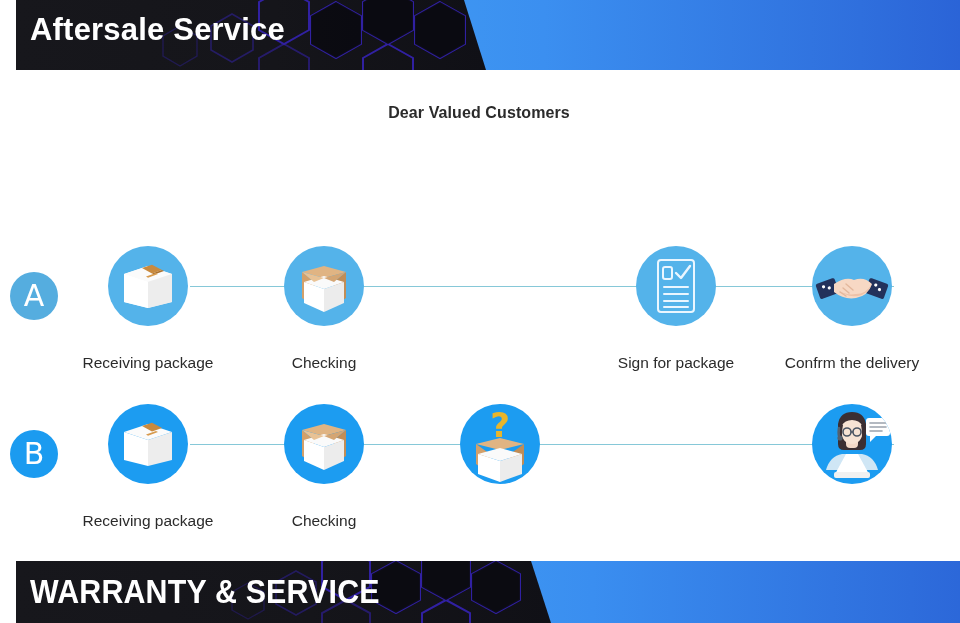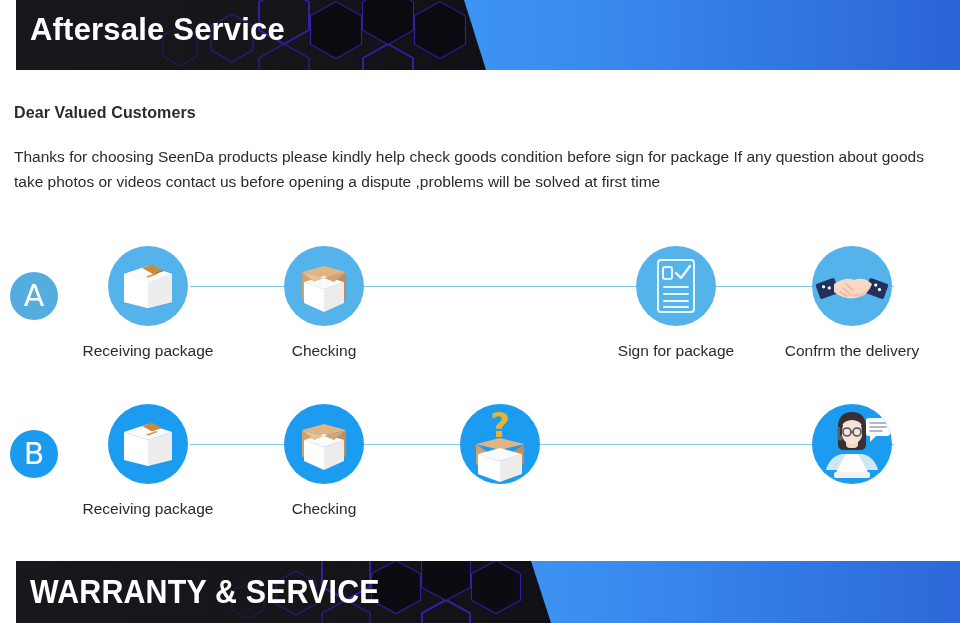--- a/index.html
+++ b/index.html
@@ -27,21 +27,21 @@
   .banner .btitle{
     position:absolute;left:14px;color:#fff;letter-spacing:.2px;
     white-space:nowrap;z-index:3;
   }
   .banner-head .btitle{top:12px;font-size:31px;font-weight:bold;}
   .banner-foot .btitle{top:12px;font-size:33px;font-weight:bold;
     transform:scaleX(.92);transform-origin:left center;}
 
   
   .intro{position:absolute;left:14px;top:104px;width:930px;}
-  .intro h2{margin:0;font-size:16px;font-weight:bold;color:#2b2b2b;letter-spacing:.1px;}
+  .intro h2{margin:0;font-size:16px;font-weight:bold;color:#2b2b2b;letter-spacing:.1px;text-align:center;}
   .intro p{margin:22px 0 0 0;font-size:15.5px;line-height:25px;color:#2b2b2b;}
 
   
   .row{position:absolute;left:0;width:960px;height:150px;}
   .row-a{top:246px;}
   .row-b{top:404px;}
 
   .badge{
     position:absolute;left:10px;top:26px;width:48px;height:48px;border-radius:50%;
     display:flex;align-items:center;justify-content:center;
@@ -52,21 +52,21 @@
 
   .steps{position:absolute;left:72px;top:0;width:876px;height:150px;}
   .step{position:absolute;top:0;width:176px;text-align:center;}
   .step .circle{
     position:relative;margin:0 auto;width:80px;height:80px;border-radius:50%;
     z-index:2;
   }
   .row-a .step .circle{background:#54b3ea;}
   .row-b .step .circle{background:#1c9cf1;}
   .step .label{
-    margin-top:14px;font-size:15.5px;color:#2b2b2b;line-height:21px;
+    margin-top:26px;font-size:15.5px;color:#2b2b2b;line-height:21px;
   }
   .connector{
     position:absolute;height:1px;background:#86c8d8;top:40px;z-index:1;
   }
 
   .circle svg{position:absolute;left:0;top:0;width:80px;height:80px;overflow:visible;}
 </style>
 </head>
 <body>
 
@@ -91,21 +91,20 @@
           <polygon points="424,2 449,16 449,44 424,58 399,44 399,16"></polygon>
           <polygon points="320,2 345,16 345,44 320,58 295,44 295,16"></polygon>
         </g>
       </svg>
     </div>
     <div class="btitle">Aftersale Service</div>
   </div>
 
   <div class="intro">
     <h2>Dear Valued Customers</h2>
-    <p>Thanks for choosing SeenDa products please kindly help check goods condition before sign for package If any question about goods take photos or videos contact us before opening a dispute ,problems will be solved at first time</p>
   </div>
 
   <div class="row row-a">
     <div class="badge badge-a">A</div>
     <div class="steps">
       <div class="connector" style="left:118px;width:176px;"></div>
       <div class="connector" style="left:294px;width:176px;"></div>
       <div class="connector" style="left:470px;width:176px;"></div>
       <div class="connector" style="left:646px;width:176px;"></div>
 

